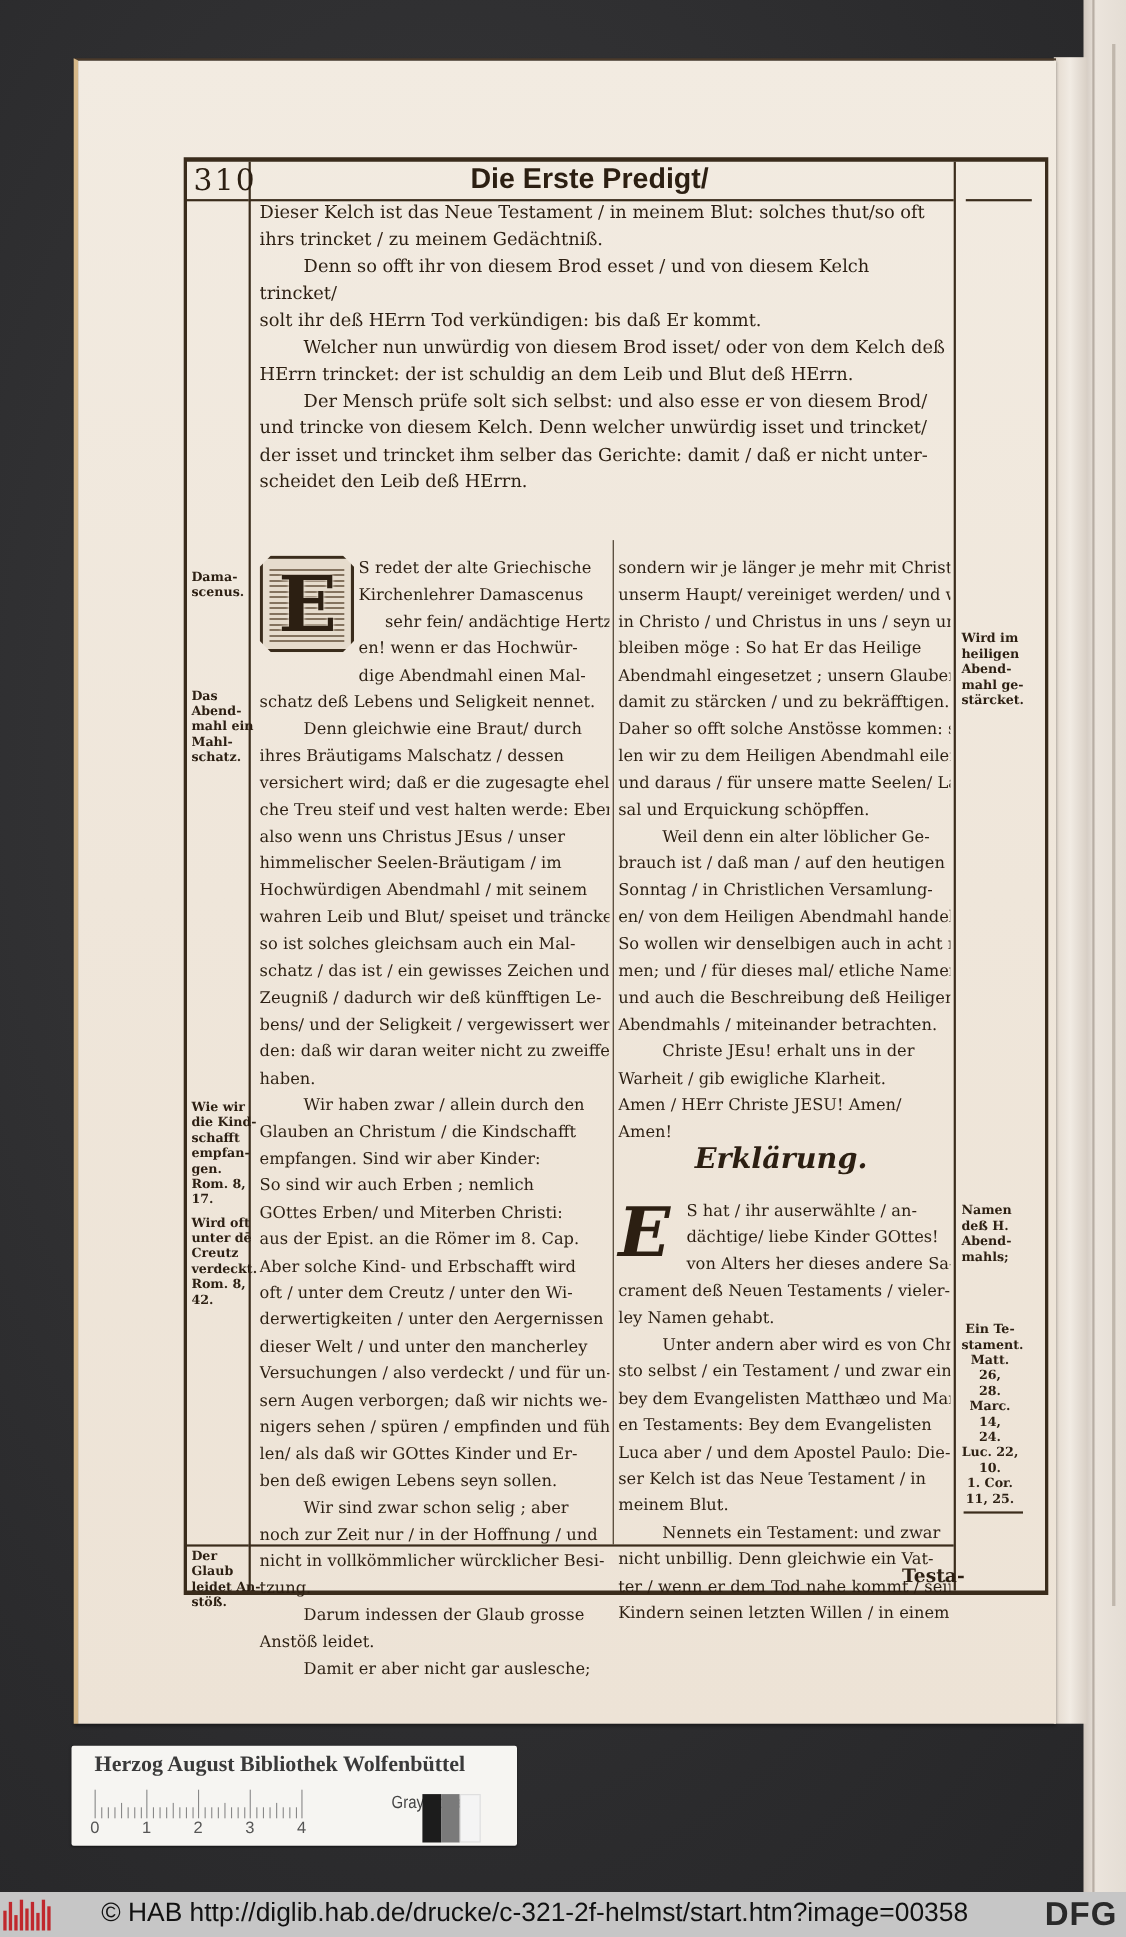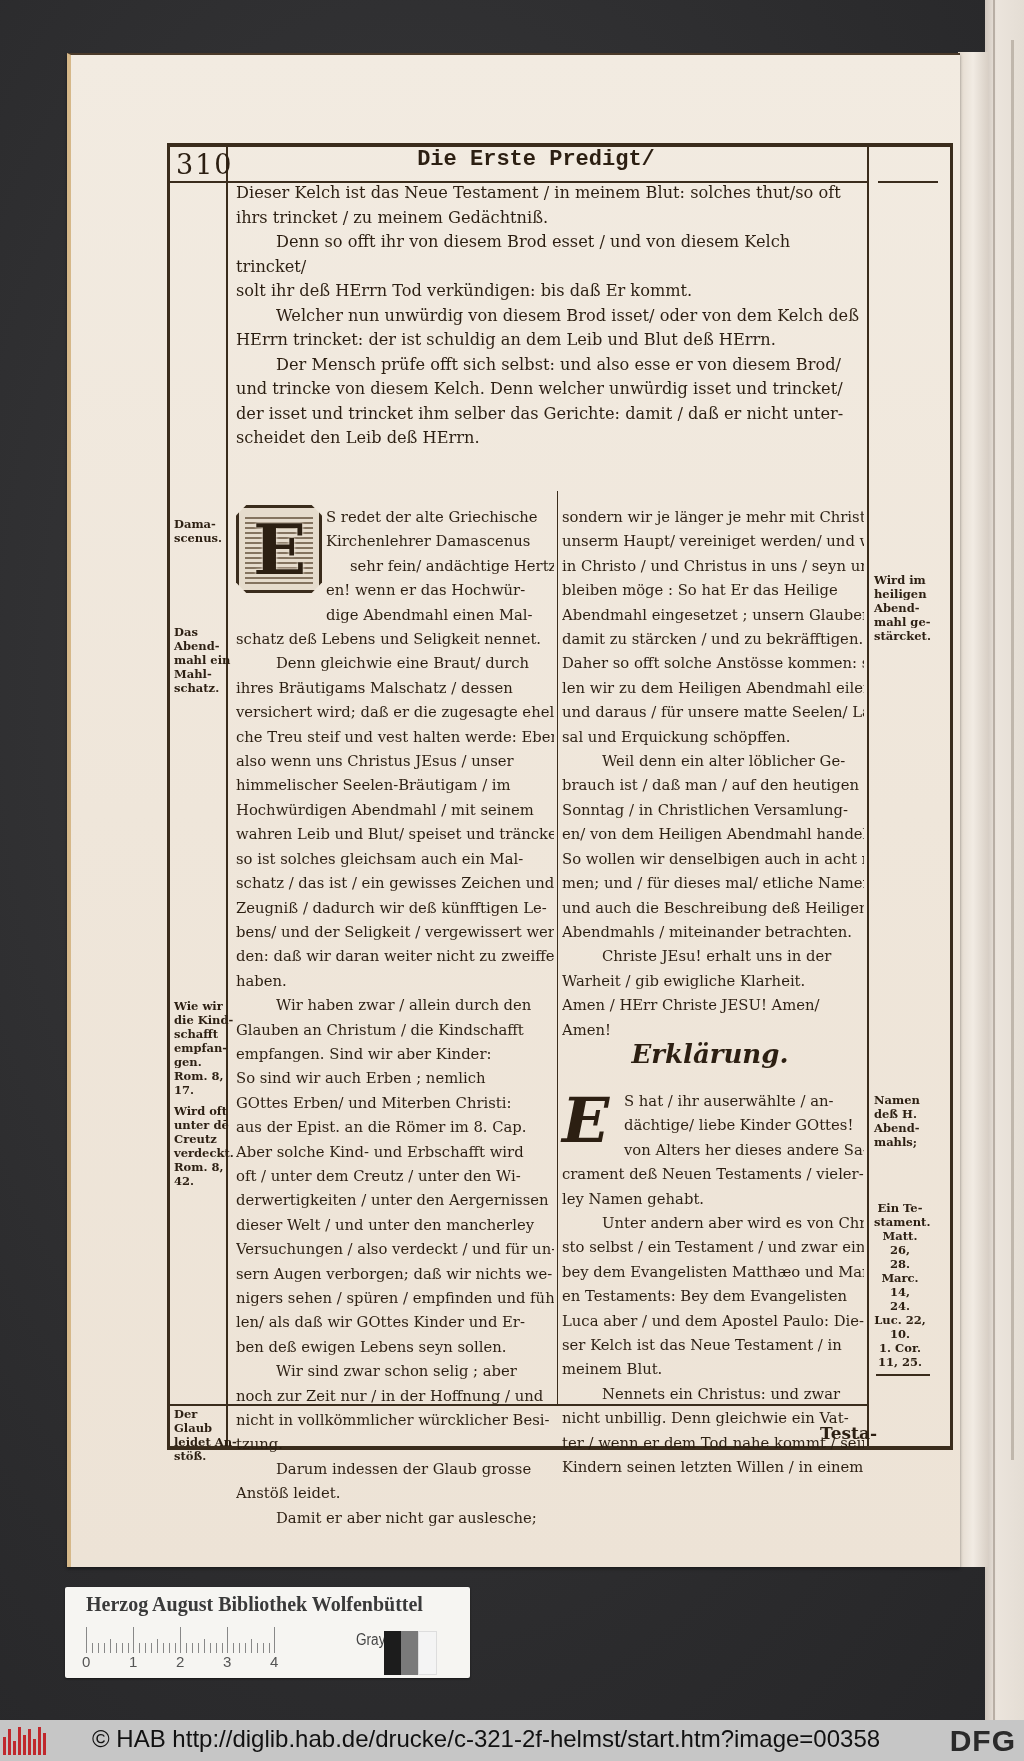--- a/index.html
+++ b/index.html
@@ -39,21 +39,21 @@
     box-sizing: border-box;
   }
   .frame .vline { position: absolute; top: 0; bottom: 0; width: 2px; background: #3a2c1c; }
   .frame .hline { position: absolute; height: 2px; background: #3a2c1c; }
   .page-number {
     position: absolute; left: 6px; top: 2px; font-size: 27px; letter-spacing: 2px;
     font-family: "DejaVu Serif", serif; color: #2c1f12;
   }
   .running-head {
     position: absolute; left: 56px; top: 0; width: 620px; text-align: center;
-    font-size: 22px; font-weight: bold; font-family: Liberation Mono, monospace; color:#2c1f12;
+    font-size: 26px; font-weight: bold; font-family: Liberation Sans, sans-serif; color:#2c1f12;
   }
   .body-text {
     position: absolute; font-family: "DejaVu Serif", serif; color: #2c1f12;
     font-size: 16.2px; line-height: 24.5px;
   }
   .body-text p { margin: 0; }
   .indent { text-indent: 40px; }
   .heading {
     position: absolute; text-align: center; font-family: "DejaVu Serif", serif;
     font-weight: bold; font-size: 30px; color: #2c1f12; font-style: italic;
@@ -147,21 +147,21 @@
     <div class="page-number">310</div>
     <div class="running-head">Die Erste Predigt/</div>
 
     <div class="body-text" style="left:66px; top:34px; width:628px;">
       <p>Dieser Kelch ist das Neue Testament / in meinem Blut: solches thut/so oft</p>
       <p>ihrs trincket / zu meinem Gedächtniß.</p>
       <p class="indent">Denn so offt ihr von diesem Brod esset / und von diesem Kelch trincket/</p>
       <p>solt ihr deß HErrn Tod verkündigen: bis daß Er kommt.</p>
       <p class="indent">Welcher nun unwürdig von diesem Brod isset/ oder von dem Kelch deß</p>
       <p>HErrn trincket: der ist schuldig an dem Leib und Blut deß HErrn.</p>
-      <p class="indent">Der Mensch prüfe offt sich selbst: und also esse er von diesem Brod/</p>
+      <p class="indent">Der Mensch prüfe solt sich selbst: und also esse er von diesem Brod/</p>
       <p>und trincke von diesem Kelch. Denn welcher unwürdig isset und trincket/</p>
       <p>der isset und trincket ihm selber das Gerichte: damit / daß er nicht unter-</p>
       <p>scheidet den Leib deß HErrn.</p>
     </div>
 
 
     <div class="initial" style="left:66px; top:358px;">
       <div class="hatch"></div>
       <div class="letter">E</div>
     </div>
@@ -246,21 +246,21 @@
       <div class="line" style="padding-left:62px">von Alters her dieses andere Sa-</div>
       <div class="line">crament deß Neuen Testaments / vieler-</div>
       <div class="line">ley Namen gehabt.</div>
       <div class="line" style="padding-left:40px">Unter andern aber wird es von Chri-</div>
       <div class="line">sto selbst / ein Testament / und zwar ein</div>
       <div class="line">bey dem Evangelisten Matthæo und Mar-</div>
       <div class="line">en Testaments: Bey dem Evangelisten</div>
       <div class="line">Luca aber / und dem Apostel Paulo: Die-</div>
       <div class="line">ser Kelch ist das Neue Testament / in</div>
       <div class="line">meinem Blut.</div>
-      <div class="line" style="padding-left:40px">Nennets ein Christus: und zwar</div>
+      <div class="line" style="padding-left:40px">Nennets ein Testament: und zwar</div>
       <div class="line">nicht unbillig. Denn gleichwie ein Vat-</div>
       <div class="line">ter / wenn er dem Tod nahe kommt / seinen</div>
       <div class="line">Kindern seinen letzten Willen / in einem</div>
     </div>
 
     <div class="catch" style="left:650px; top:1276px;">Testa-</div>
 
     <div class="margin-note" style="left:4px; top:370px; white-space:pre-line;">Dama-
 scenus.</div>
     <div class="margin-note" style="left:4px; top:478px; white-space:pre-line;">Das

